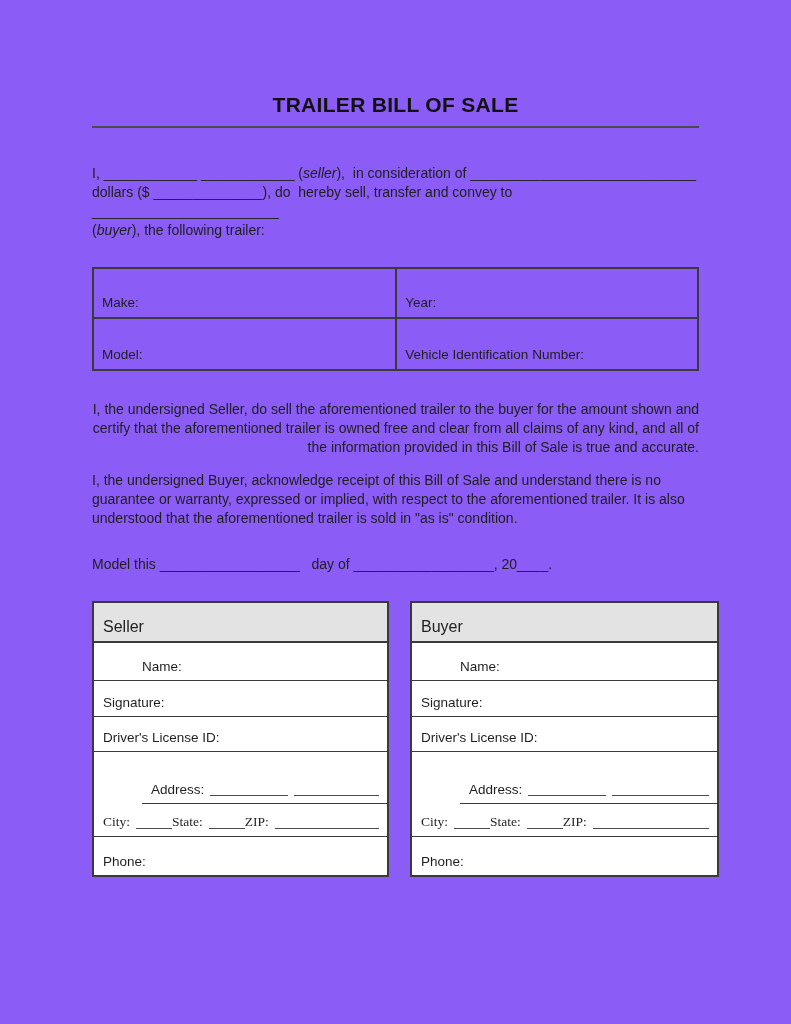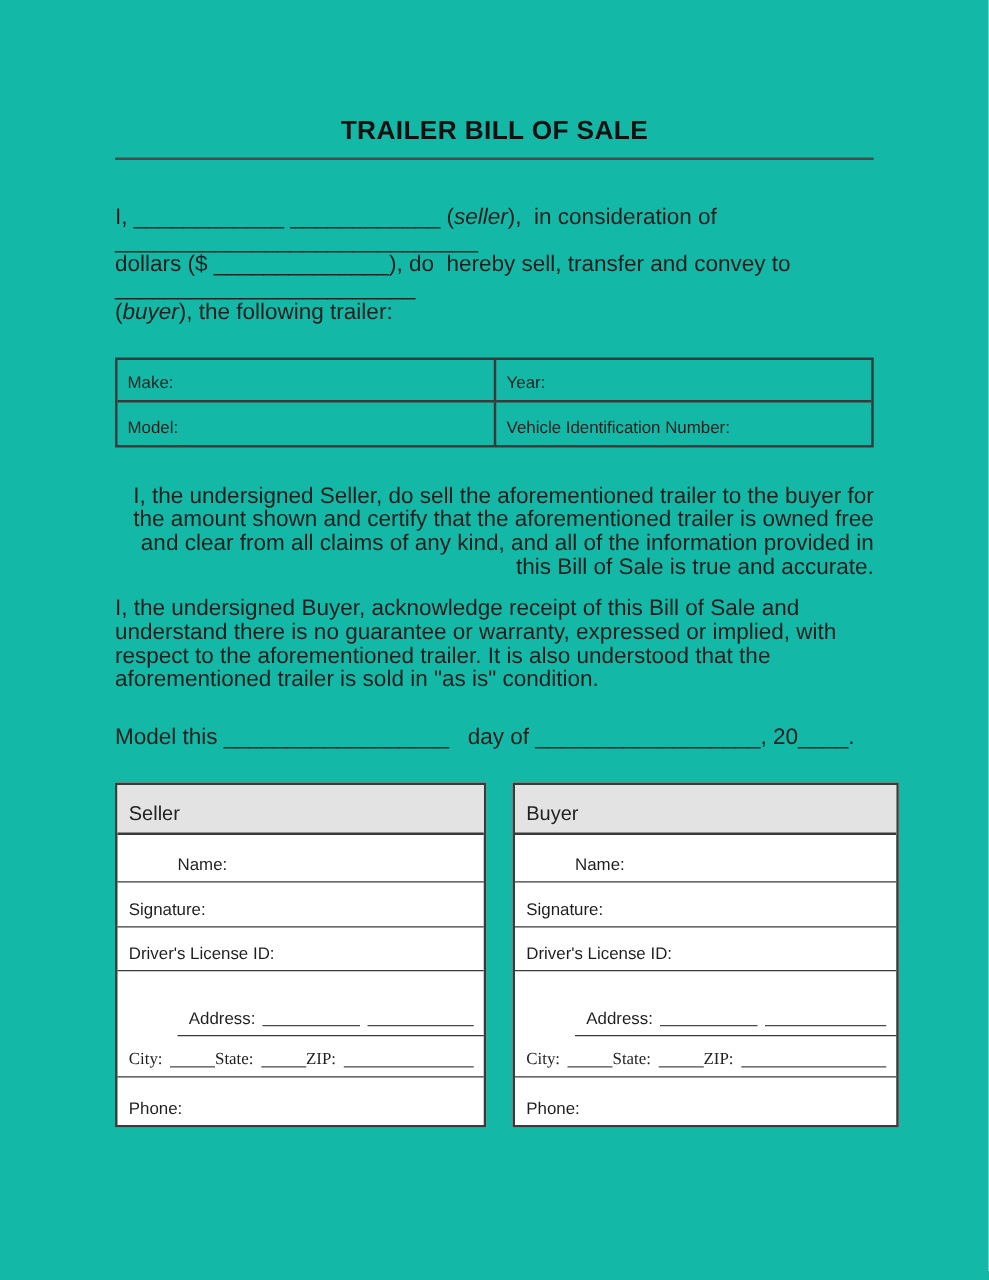--- a/index.html
+++ b/index.html
@@ -1,20 +1,20 @@
 <!DOCTYPE html>
 <html><head>
 <meta charset="utf-8">
 <style>
   * { margin:0; padding:0; box-sizing:border-box; }
   html,body { background:#fff; }
   .page {
     position:relative;
     width:791px; height:1024px;
-    background:#14b8a6;
+    background:#8b5cf6;
     font-family:"Liberation Sans", sans-serif;
     color:#1f1f1f;
     overflow:hidden;
   }
   .content {
     position:absolute; left:92px; top:0; width:627px;
   }
   .doc-title {
     margin-top:93px;
     width:607px;
@@ -25,33 +25,33 @@
     color:#111;
   }
   .title-rule {
     margin-top:9px;
     width:607px;
     border:none;
     border-top:2px solid #4a4a4a;
   }
   .para {
     width:607px;
-    font-size:18px;
+    font-size:14px;
     line-height:19px;
     white-space:pre-wrap;
   }
   .intro { margin-top:36px; }
   .stmt-1 { margin-top:29px;text-align:right; }
   .stmt-2 { margin-top:14px; }
   .dated { margin-top:27px; }
 
   
   .veh-table {
     margin-top:27px;
-    width:607px; height:72px;
+    width:607px; height:104px;
     border:2px solid #3a3a3a;
     display:grid;
     grid-template-columns: 50.3% 49.7%;
     grid-template-rows: 50% 50%;
   }
   .veh-cell {
     display:flex; align-items:flex-end;
     padding:0 0 7px 8px;
     font-size:13.5px;
   }

